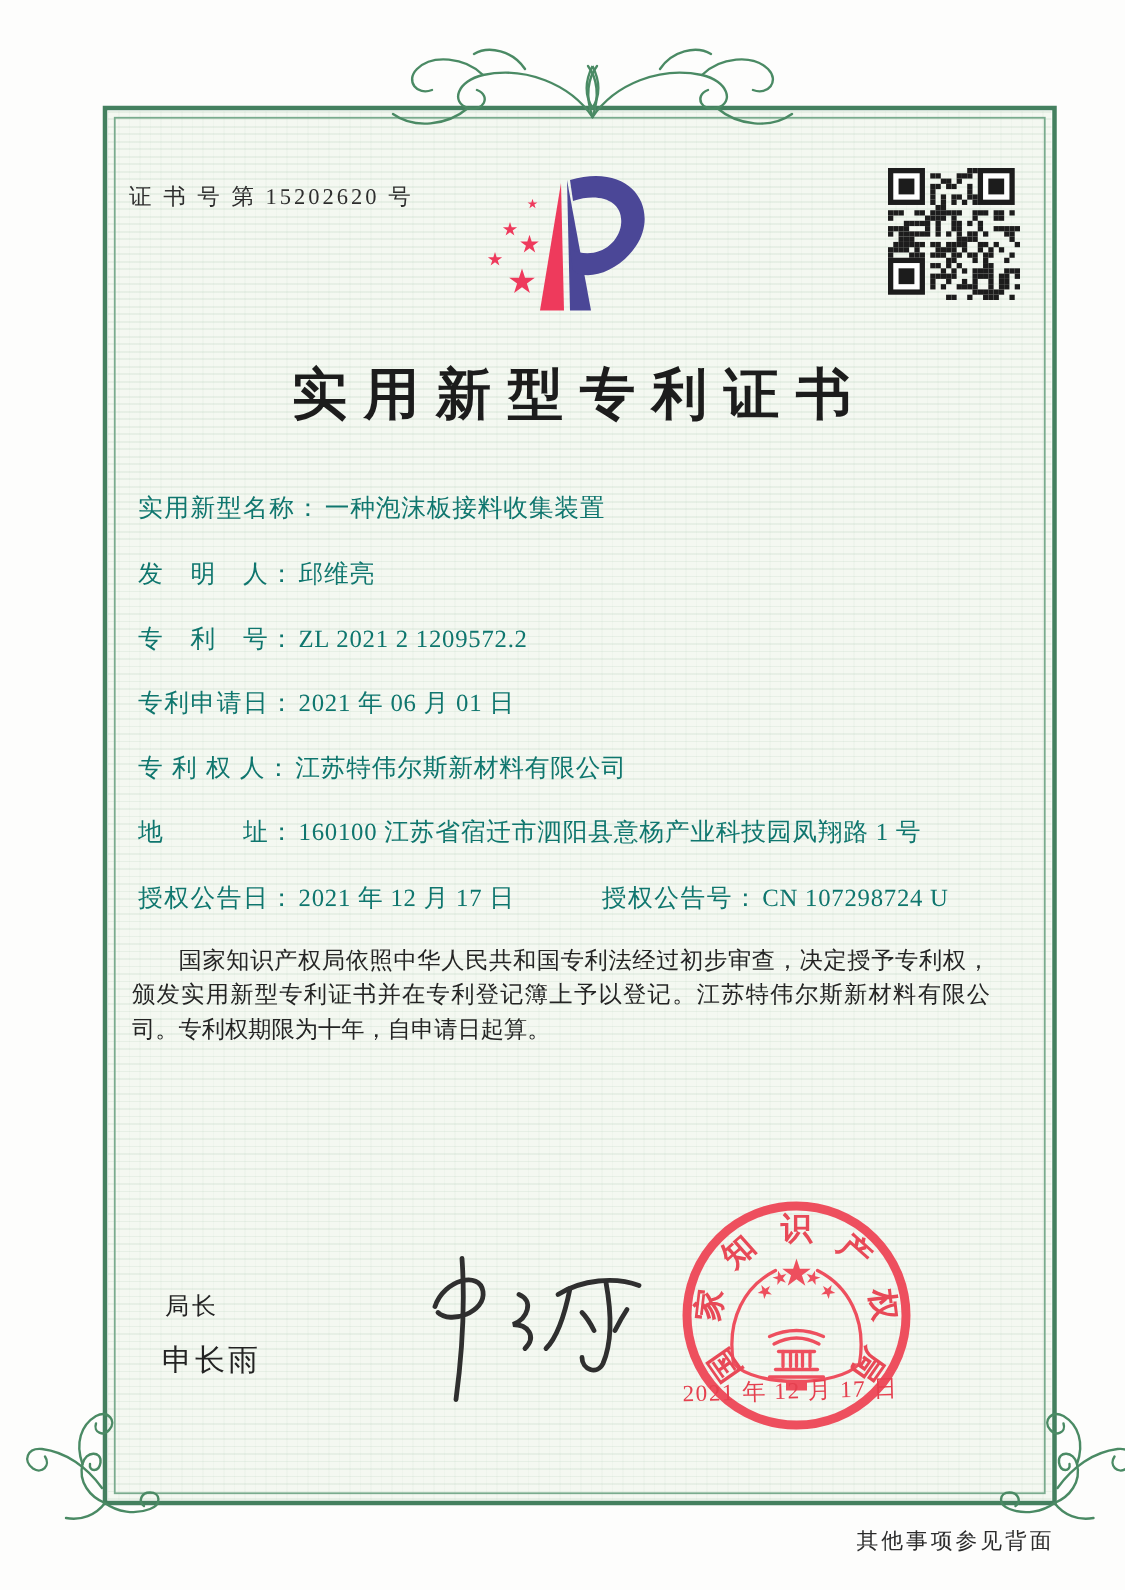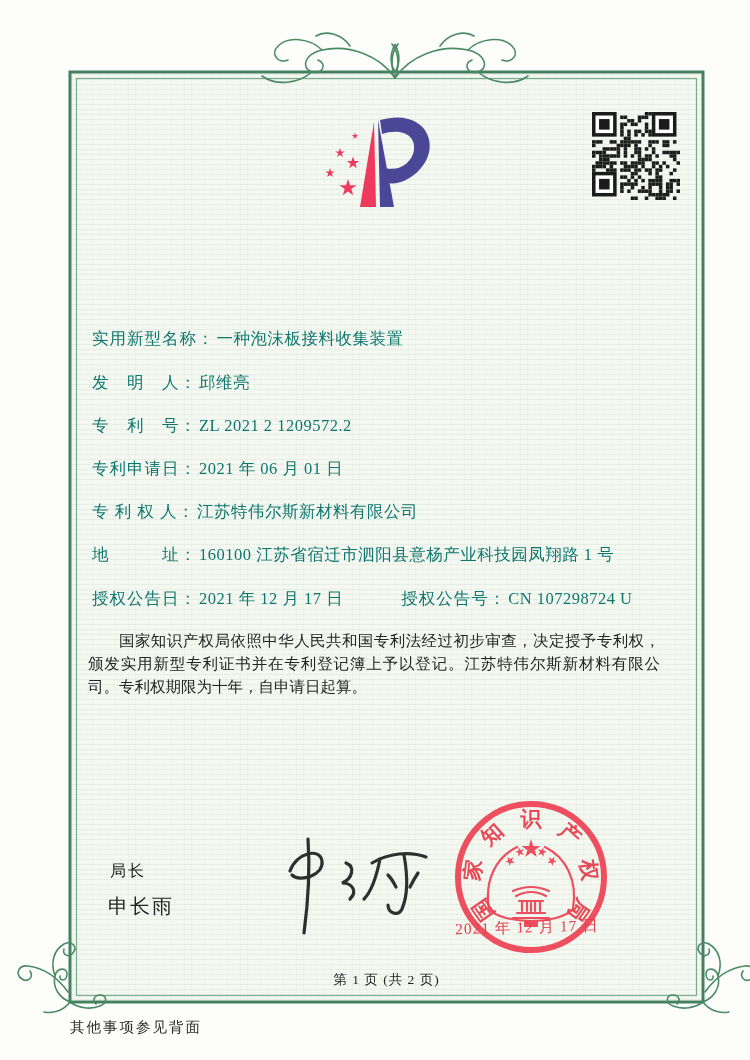--- a/index.html
+++ b/index.html
@@ -25,21 +25,21 @@
   .sig-title{position:absolute;left:110px;top:861px;font-size:16px;letter-spacing:2px;}
   .sig-name{position:absolute;left:108px;top:893px;font-size:20px;letter-spacing:2px;}
   .signature{position:absolute;left:268px;top:833px;width:170px;height:105px;}
   .seal{position:absolute;left:441px;top:787px;width:180px;height:180px;z-index:5;opacity:0.95;}
   .seal svg{position:absolute;left:0;top:0;}
   .seal-char{position:absolute;font-size:21px;font-weight:bold;color:#e8404f;
     transform-origin:center;font-family:"Liberation Serif",serif;}
   .seal-date{position:absolute;left:455px;top:917px;width:170px;font-size:15.5px;color:#e5404f;
     letter-spacing:1px;z-index:6;transform:rotate(-1.5deg);white-space:nowrap;}
   .page-num{position:absolute;left:70px;top:971px;width:633px;text-align:center;font-size:13.5px;letter-spacing:1px;}
-  .back-note{position:absolute;left:70px;top:1018px;width:633px;text-align:left;font-size:14.5px;letter-spacing:2px;color:#2b2b2b;}
+  .back-note{position:absolute;left:70px;top:1018px;width:633px;text-align:right;font-size:14.5px;letter-spacing:2px;color:#2b2b2b;}
 </style>
 </head>
 <body>
 
 <div class="page">
 
   <div class="inner-bg"></div>
 
   <svg class="layer" width="750" height="1060" viewBox="0 0 750 1060">
     <defs>
@@ -63,20 +63,21 @@
     <rect x="76.5" y="78.5" width="620" height="917" fill="none" stroke="#7aab8e" stroke-width="1.2"></rect>
     <g>
       <use href="#tfl"></use>
       <use href="#tfl" transform="translate(790,0) scale(-1,1)"></use>
       <path d="M395,44 C390,54 390,64 395,72 C400,64 400,54 395,44" fill="none" stroke="#4a8a64" stroke-width="1.6"></path>
     </g>
     <use href="#cfl" transform="translate(70,1002)"></use>
     <use href="#cfl" transform="translate(703,1002) scale(-1,1)"></use>
   </svg>
 
+  <div class="cert-no">证 书 号 第 15202620 号</div>
 
   <svg class="logo" viewBox="0 0 160 125">
     <g fill="#ee3a5c">
       <use href="#star5" transform="translate(55,30) scale(0.35)"></use>
       <use href="#star5" transform="translate(40,47) scale(0.5)"></use>
       <use href="#star5" transform="translate(53,57) scale(0.65)"></use>
       <use href="#star5" transform="translate(30,67) scale(0.5)"></use>
       <use href="#star5" transform="translate(48,82) scale(0.9)"></use>
       <polygon points="74,16 60,101 76,101"></polygon>
     </g>
@@ -302,20 +303,21 @@
         <rect x="7" y="7" width="10.5" height="10.5"></rect>
         <rect x="59.5" y="0" width="24.5" height="24.5"></rect>
         <rect fill="#fff" x="63" y="3.5" width="17.5" height="17.5"></rect>
         <rect x="66.5" y="7" width="10.5" height="10.5"></rect>
         <rect x="0" y="59.5" width="24.5" height="24.5"></rect>
         <rect fill="#fff" x="3.5" y="63" width="17.5" height="17.5"></rect>
         <rect x="7" y="66.5" width="10.5" height="10.5"></rect>
       </g>
     </svg>
 
+  <div class="title">实用新型专利证书</div>
 
   <div class="fields">
     <div class="field-row" style="top:328px">
       <span class="f-label">实用新型名称：</span><span class="f-value">一种泡沫板接料收集装置</span>
     </div>
     <div class="field-row" style="top:372px">
       <span class="f-label">发　明　人：</span><span class="f-value">邱维亮</span>
     </div>
     <div class="field-row" style="top:415px">
       <span class="f-label">专　利　号：</span><span class="f-value">ZL 2021 2 1209572.2</span>
@@ -380,16 +382,15 @@
         <span class="seal-char" style="left: 32.3922px; top: 83.2666px; transform: translate(-50%, -50%) rotate(-83.3333deg);">家</span>
         <span class="seal-char" style="left: 51.4418px; top: 46.6725px; transform: translate(-50%, -50%) rotate(-41.6667deg);">知</span>
         <span class="seal-char" style="left: 90px; top: 32px; transform: translate(-50%, -50%) rotate(0deg);">识</span>
         <span class="seal-char" style="left: 128.558px; top: 46.6725px; transform: translate(-50%, -50%) rotate(41.6667deg);">产</span>
         <span class="seal-char" style="left: 147.608px; top: 83.2666px; transform: translate(-50%, -50%) rotate(83.3333deg);">权</span>
         <span class="seal-char" style="left: 137.511px; top: 123.267px; transform: translate(-50%, -50%) rotate(125deg);">局</span>
       </div>
   </div>
   <div class="seal-date">2021 年 12 月 17 日</div>
 
-  <div class="page-num">第 1 页 (共 2 页)</div>
   <div class="back-note">其他事项参见背面</div>
 
 </div>
 
 </body></html>

